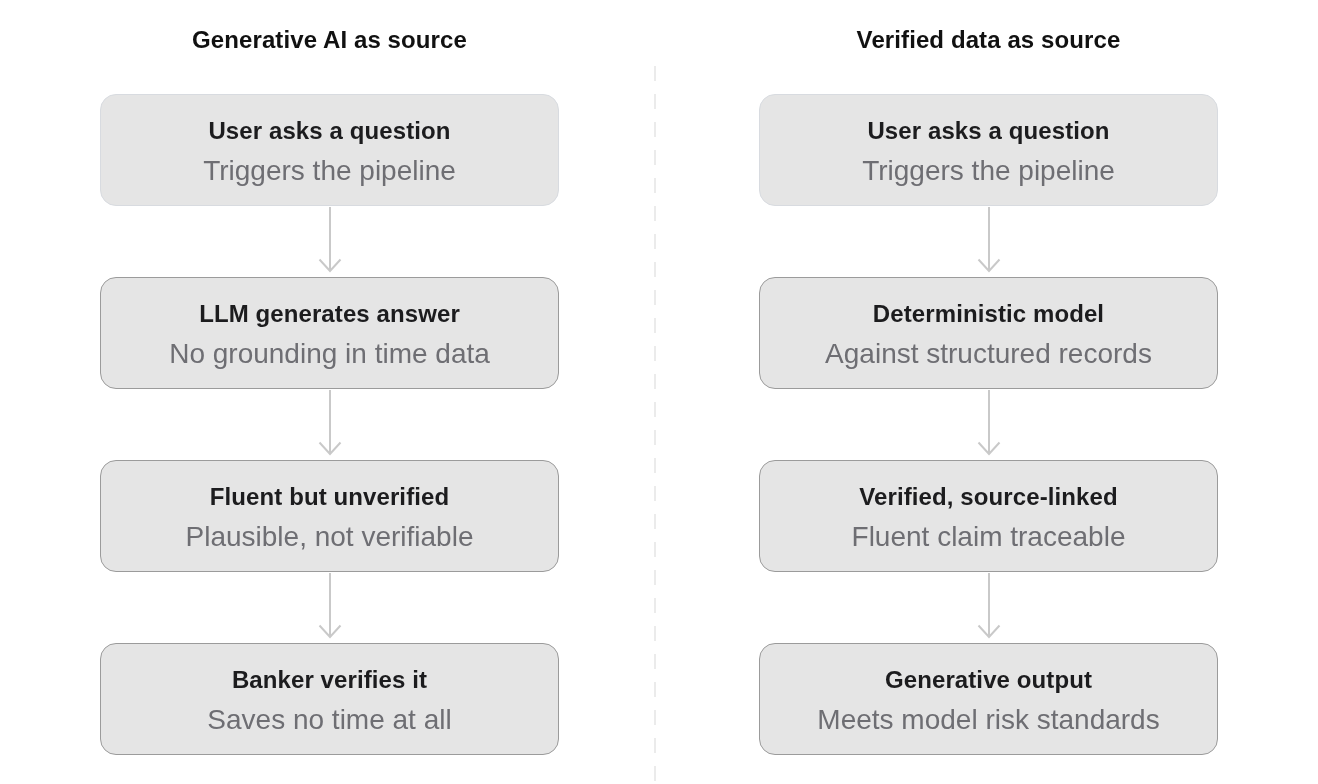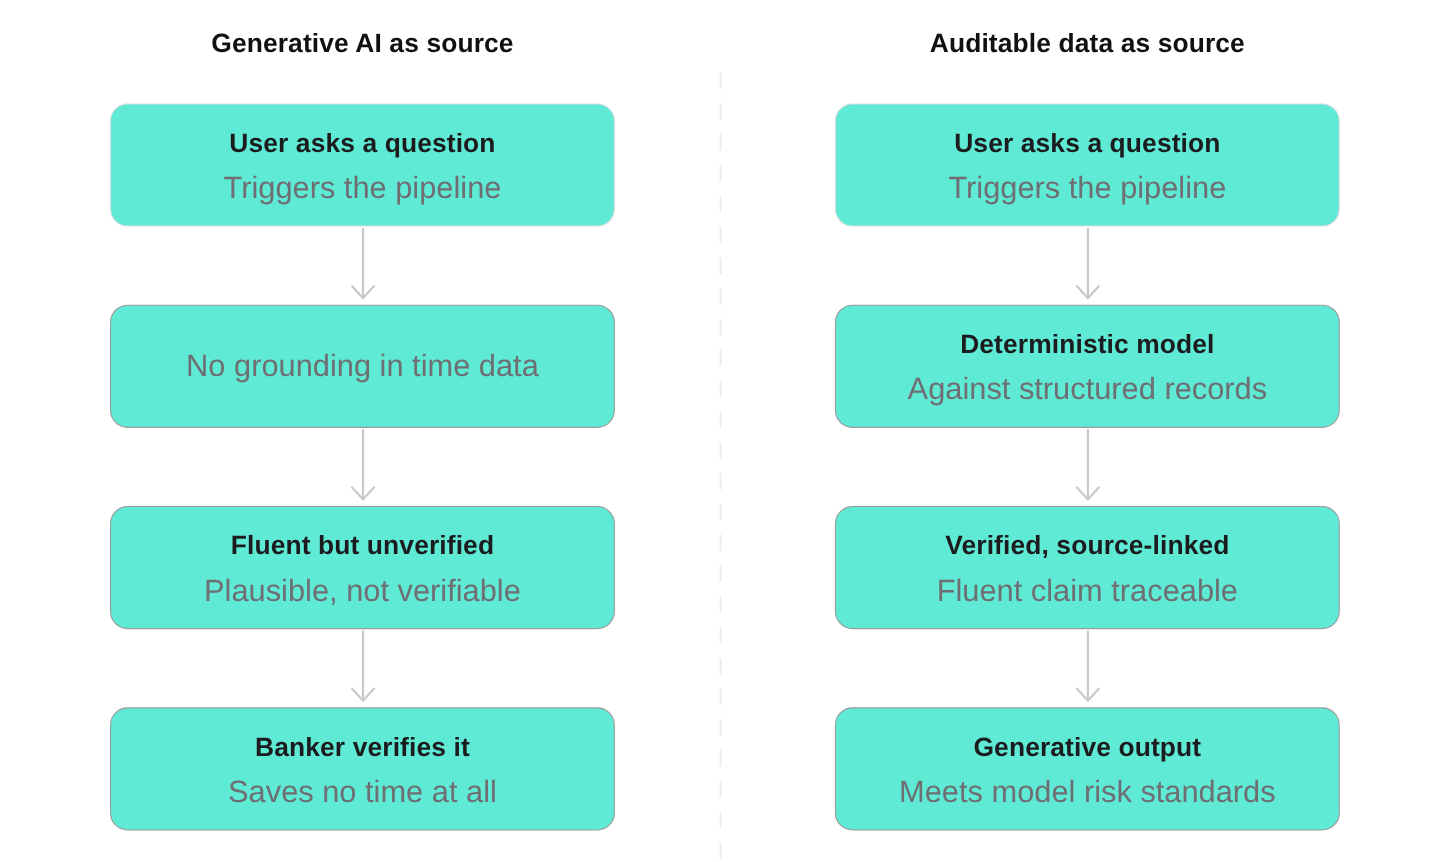--- a/index.html
+++ b/index.html
@@ -31,21 +31,21 @@
     color: #111111;
     letter-spacing: 0.1px;
   }
   .first-node {
     margin-top: 40px;
   }
   .node {
     width: 459px;
     height: 112px;
     box-sizing: border-box;
-    background: #5eead4;
+    background: #e5e5e5;
     border: 1.5px solid #9b9b9b;
     border-radius: 16px;
     display: flex;
     flex-direction: column;
     align-items: center;
     justify-content: center;
     gap: 14px;
   }
   .node.node-first {
     border-color: #d8dbe0;
@@ -94,20 +94,21 @@
     </div>
 
     <div class="arrow-wrap">
       <svg width="26" height="66" viewBox="0 0 26 66">
           <line x1="13" y1="0" x2="13" y2="63" stroke="#c9c9c9" stroke-width="2"></line>
           <polyline points="2.5,52.5 13,64 23.5,52.5" fill="none" stroke="#c9c9c9" stroke-width="2"></polyline>
         </svg>
     </div>
 
     <div class="node">
+      <div class="node-title">LLM generates answer</div>
       <div class="node-subtitle">No grounding in time data</div>
     </div>
 
     <div class="arrow-wrap">
       <svg width="26" height="66" viewBox="0 0 26 66">
           <line x1="13" y1="0" x2="13" y2="63" stroke="#c9c9c9" stroke-width="2"></line>
           <polyline points="2.5,52.5 13,64 23.5,52.5" fill="none" stroke="#c9c9c9" stroke-width="2"></polyline>
         </svg>
     </div>
 
@@ -123,21 +124,21 @@
         </svg>
     </div>
 
     <div class="node">
       <div class="node-title">Banker verifies it</div>
       <div class="node-subtitle">Saves no time at all</div>
     </div>
   </div>
 
   <div class="column">
-    <div class="col-header">Auditable data as source</div>
+    <div class="col-header">Verified data as source</div>
 
     <div class="node node-first first-node">
       <div class="node-title">User asks a question</div>
       <div class="node-subtitle">Triggers the pipeline</div>
     </div>
 
     <div class="arrow-wrap">
       <svg width="26" height="66" viewBox="0 0 26 66">
           <line x1="13" y1="0" x2="13" y2="63" stroke="#c9c9c9" stroke-width="2"></line>
           <polyline points="2.5,52.5 13,64 23.5,52.5" fill="none" stroke="#c9c9c9" stroke-width="2"></polyline>

